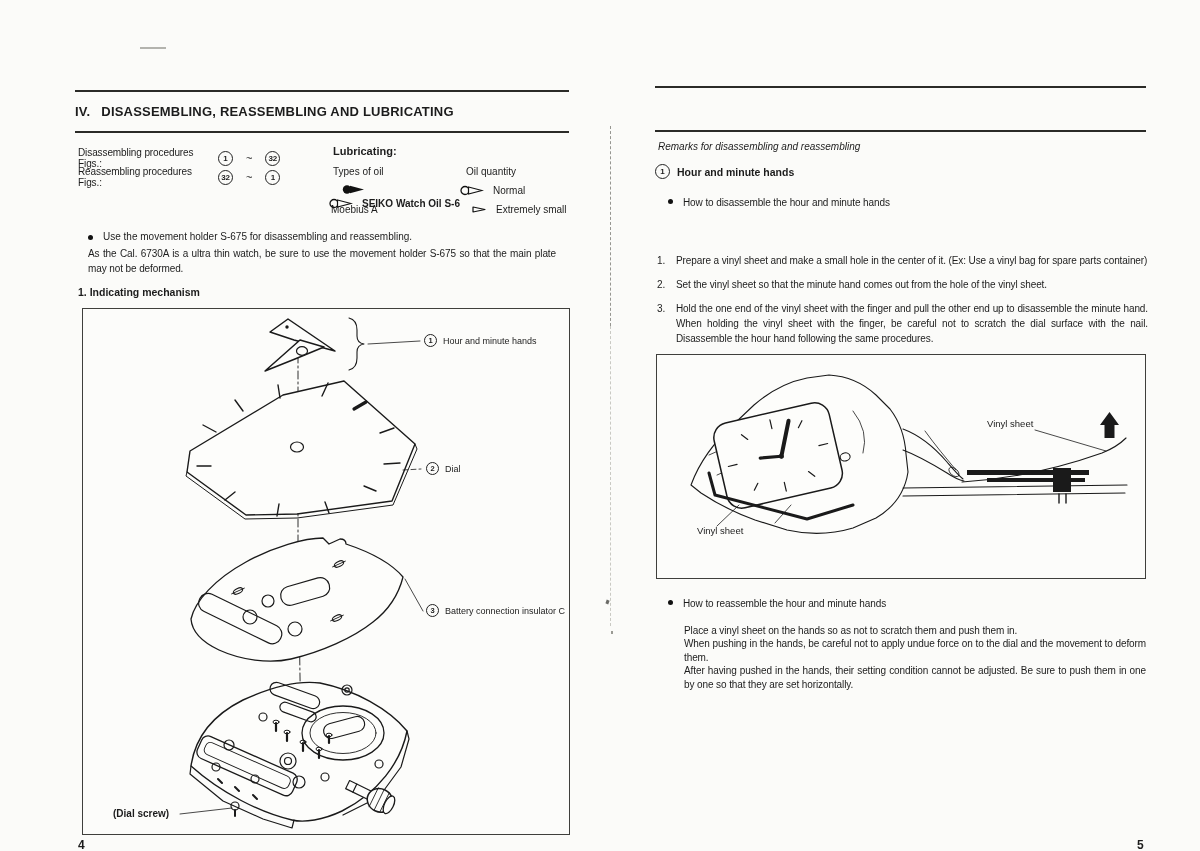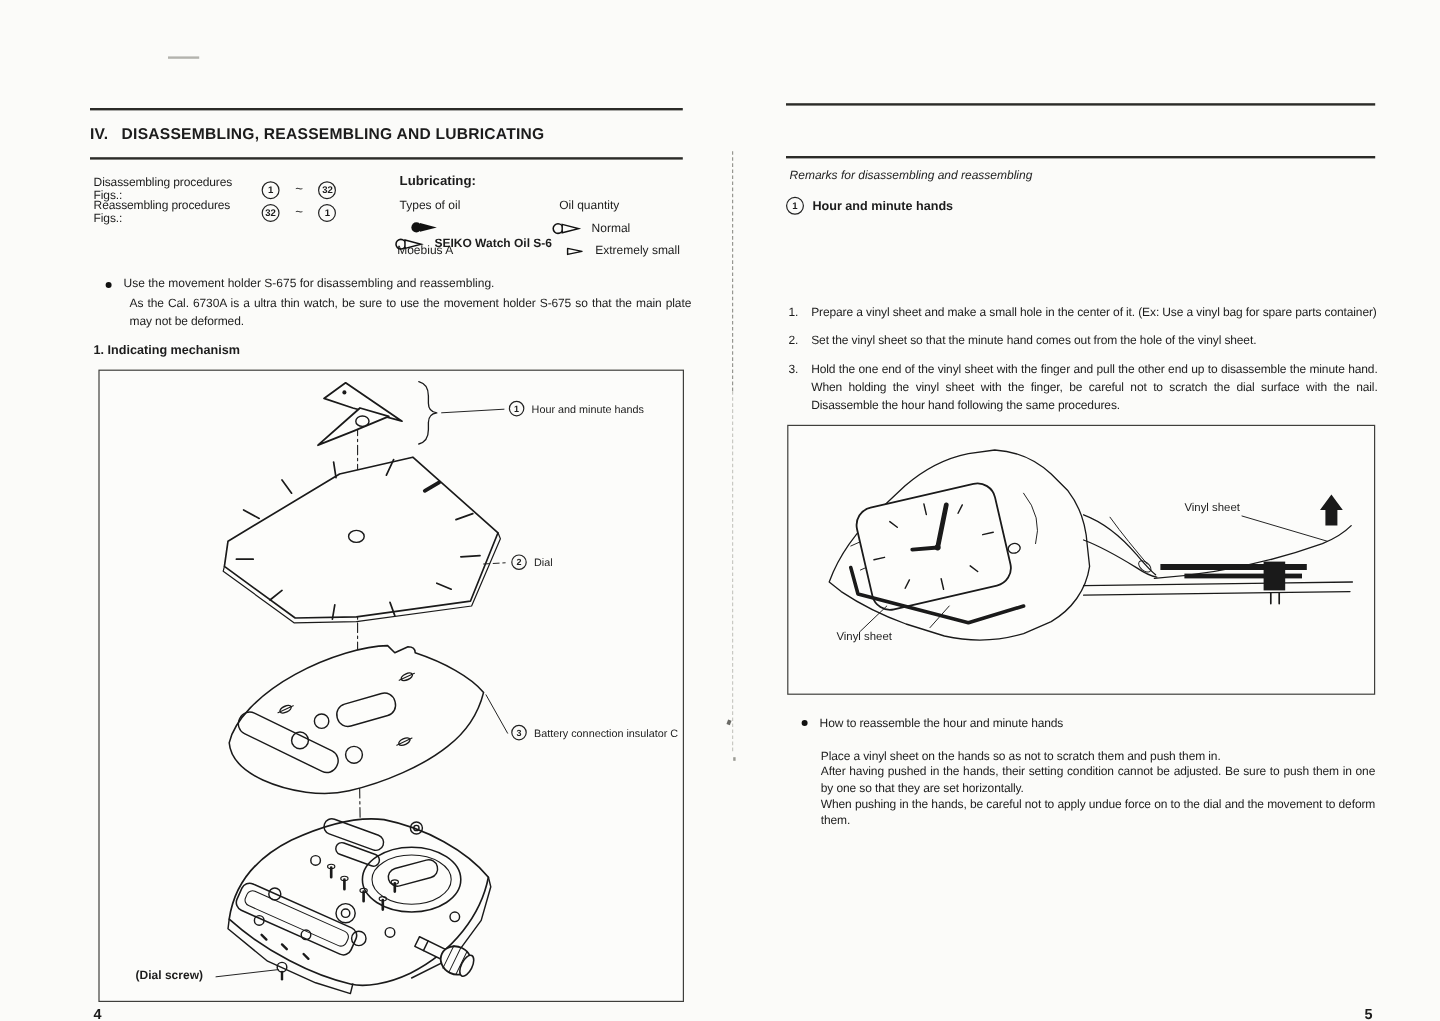--- a/index.html
+++ b/index.html
@@ -117,21 +117,21 @@
     <svg width="16" height="9" viewBox="0 0 16 9">
         <polygon points="2,2 14,4.5 2,7" fill="none" stroke="#111" stroke-width="1.2" stroke-linejoin="round"></polygon>
       </svg>
     <span>Extremely small</span>
   </div>
 
   <div class="bullet-row" style="left:88px; top:189px; width:482px;">
     <span class="dot"></span>
     <span>Use the movement holder S-675 for disassembling and reassembling.</span>
   </div>
-  <div class="t10 para" style="position:absolute; left:108px; top:205px; width:468px; line-height:14.5px;">As the Cal. 6730A is a ultra thin watch, be sure to use the movement holder S-675 so that the main plate may not be deformed.</div>
+  <div class="t10 para" style="position:absolute; left:88px; top:205px; width:468px; line-height:14.5px;">As the Cal. 6730A is a ultra thin watch, be sure to use the movement holder S-675 so that the main plate may not be deformed.</div>
 
   <div style="position:absolute; left:78px; top:244px; font-size:10.5px;" class="bold">1. Indicating mechanism</div>
 
   <div class="fig-box" style="left:82px; top:266px; width:488px; height:527px;">
     <svg width="487" height="526" viewBox="0 0 487 526" style="position:absolute; left:0; top:0;">
       <g stroke="#1a1a1a" fill="none" stroke-width="1.2" stroke-linecap="round" stroke-linejoin="round">
         <path d="M215,30 L215,132 M215,146 L215,300 M216,300 L218,434" stroke-dasharray="8 3 2 3" stroke-width=".9"></path>
 
         <polygon points="205,10 252,42 211,31 187,23" fill="#fdfdfb" stroke-width="1.5"></polygon>
         <circle cx="204" cy="18" r="1.7" fill="#1a1a1a" stroke="none"></circle>
@@ -234,20 +234,24 @@
   <div class="rule" style="left:655px; top:44px; width:491px;"></div>
   <div class="rule" style="left:655px; top:88px; width:491px;"></div>
 
   <div style="position:absolute; left:658px; top:99px; font-size:10px; font-style:italic;">Remarks for disassembling and reassembling</div>
 
   <div style="position:absolute; left:655px; top:122px; display:flex; align-items:center; gap:7px;">
     <span class="circ">1</span>
     <span class="bold" style="font-size:10.5px;">Hour and minute hands</span>
   </div>
 
+  <div class="bullet-row" style="left:668px; top:153px; width:470px;">
+    <span class="dot"></span>
+    <span class="t10">How to disassemble the hour and minute hands</span>
+  </div>
 
 
   <div style="position:absolute; left:657px; top:211px; width:491px;">
     <div class="step">
       <span class="step-num">1.</span>
       <span class="step-text">Prepare a vinyl sheet and make a small hole in the center of it. (Ex: Use a vinyl bag for spare parts container)</span>
     </div>
     <div class="step">
       <span class="step-num">2.</span>
       <span class="step-text">Set the vinyl sheet so that the minute hand comes out from the hole of the vinyl sheet.</span>
@@ -294,19 +298,19 @@
     <div class="fig-note" style="left:330px; top:63px;">Vinyl sheet</div>
   </div>
 
   <div class="bullet-row" style="left:668px; top:554px; width:470px;">
     <span class="dot"></span>
     <span class="t10">How to reassemble the hour and minute hands</span>
   </div>
 
   <div class="re-lines" style="position:absolute; left:684px; top:582px; width:462px;">
     <p>Place a vinyl sheet on the hands so as not to scratch them and push them in.</p>
+    <p>When pushing in the hands, be careful not to apply undue force on to the dial and the movement to deform them.</p>
     <p>After having pushed in the hands, their setting condition cannot be adjusted. Be sure to push them in one by one so that they are set horizontally.</p>
-    <p>When pushing in the hands, be careful not to apply undue force on to the dial and the movement to deform them.</p>
   </div>
 
   <div class="page-num" style="left:1137px; top:796px;">5</div>
 
 </div>
 
 </body></html>

